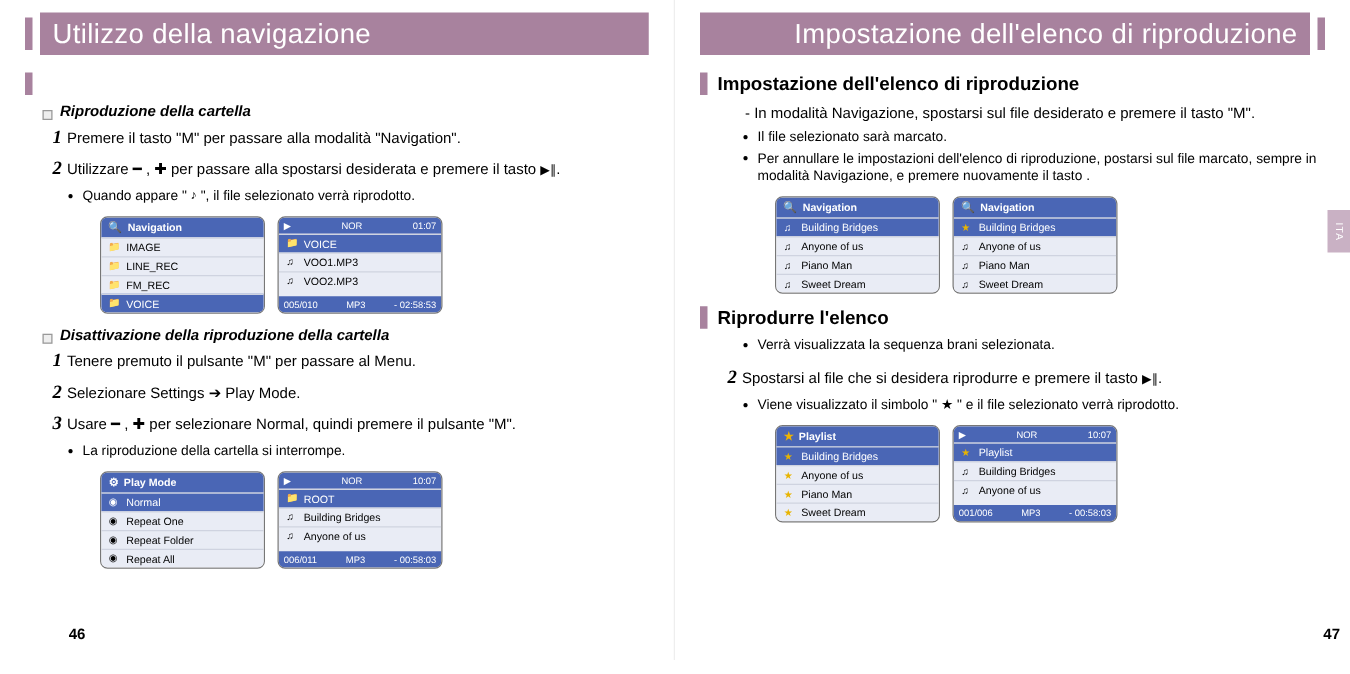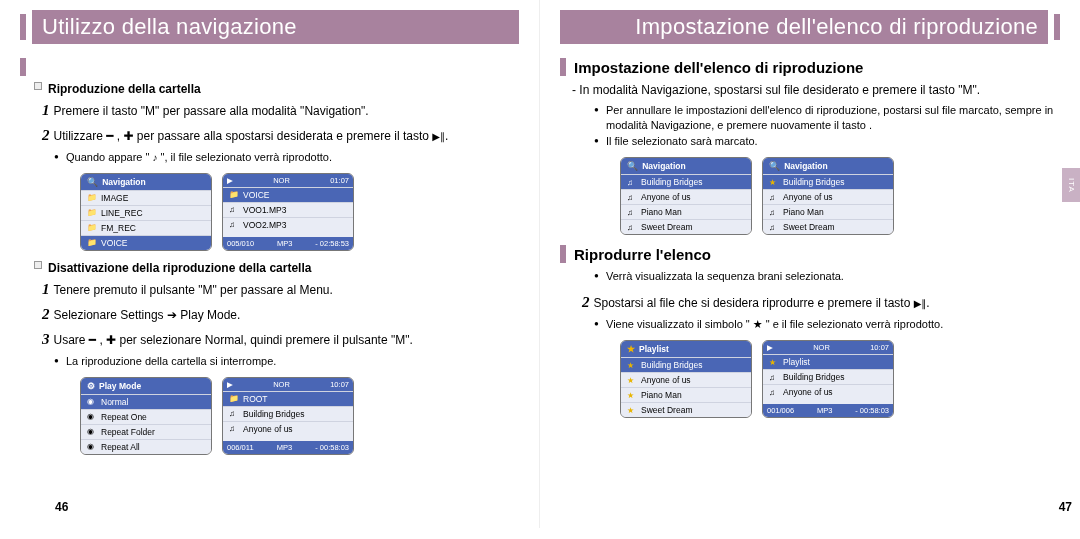--- a/index.html
+++ b/index.html
@@ -9,27 +9,27 @@
   .page-left { border-right: 1px solid #eee; }
   .banner { display: flex; align-items: center; height: 34px; margin: 10px 0 14px 0; }
   .banner-bar { width: 6px; height: 26px; background: #a8829e; }
   .banner-fill { flex: 1; height: 34px; background: #a8829e; display: flex; align-items: center; }
   .banner-left .banner-fill { padding-left: 10px; }
   .banner-right .banner-fill { justify-content: flex-end; padding-right: 10px; }
   .banner h1 { color: #fff; font-size: 22px; font-weight: normal; letter-spacing: .3px; }
   .h2row { display: flex; align-items: center; margin: 4px 0 6px 0; }
   .h2row .pill { width: 6px; height: 18px; background: #a8829e; margin-right: 8px; }
   .h2row h2 { font-size: 15px; font-weight: bold; }
-  .sub { display: flex; align-items: flex-start; margin: 6px 0 4px 14px; }
+  .sub { display: flex; align-items: flex-end; margin: 6px 0 4px 14px; font-style: italic; }
   .sub .sq { width: 8px; height: 8px; border: 1px solid #999; margin-right: 6px; background: #eee; }
   .sub h3 { font-size: 12px; font-weight: bold; }
   .steps { margin-left: 22px; }
   .step { margin: 4px 0; line-height: 1.4; }
   .step .num { font-style: italic; font-family: "Times New Roman", serif; font-size: 15px; font-weight: bold; margin-right: 4px; }
-  .dash { margin-left: 12px; line-height: 1.4; }
+  .dash { margin-left: 36px; line-height: 1.4; }
   .bullets { margin: 4px 0 8px 34px; list-style: none; }
   .bullets li { position: relative; padding-left: 12px; line-height: 1.35; font-size: 11px; margin: 2px 0; }
   .bullets li:before { content: "●"; position: absolute; left: 0; font-size: 8px; top: 2px; }
   .screens { display: flex; gap: 10px; margin: 8px 0 10px 60px; }
   .device { width: 132px; border: 1px solid #777; border-radius: 6px; overflow: hidden; background: #f4f4f4; font-size: 8.5px; }
   .dev-title { background: #4a66b5; color: #fff; padding: 3px 6px; font-weight: bold; display: flex; align-items: center; gap: 4px; }
   .dev-title .ticon { font-size: 9px; }
   .dev-list { background: #e9ecf5; }
   .dev-row { display: flex; align-items: center; padding: 2px 6px; border-top: 1px solid #cfd3e0; gap: 4px; }
   .dev-row.selected { background: #4a66b5; color: #fff; }
@@ -207,22 +207,22 @@
       <div style="width:6px"></div>
       <div class="banner-bar"></div>
     </div>
 
     <div class="h2row">
       <div class="pill"></div>
       <h2>Impostazione dell'elenco di riproduzione</h2>
     </div>
     <div class="dash">- In modalità Navigazione, spostarsi sul file desiderato e premere il tasto "M".</div>
     <ul class="bullets">
+      <li>Il file selezionato sarà marcato.</li>
       <li>Per annullare le impostazioni dell'elenco di riproduzione, postarsi sul file marcato, sempre in modalità Navigazione, e premere nuovamente il tasto            .</li>
-      <li>Il file selezionato sarà marcato.</li>
     </ul>
 
     <div class="screens">
       <div class="device">
         <div class="dev-title">
             <span class="ticon">🔍</span>
             <span>Navigation</span>
           </div>
         <div class="dev-list">
           <div class="dev-row selected">

